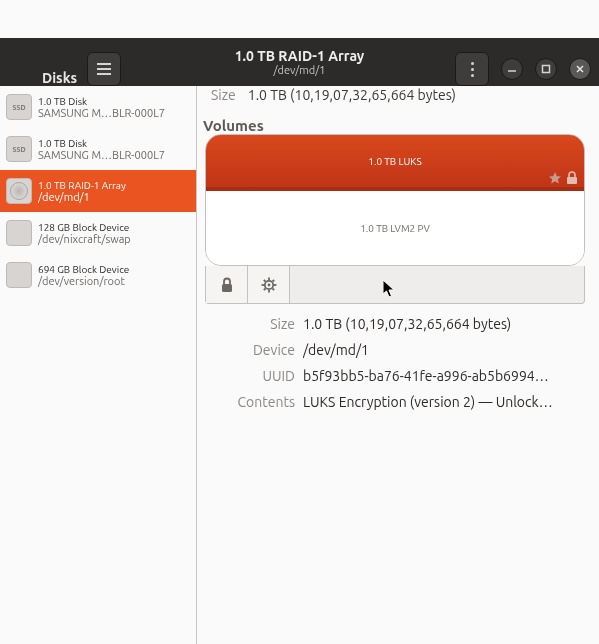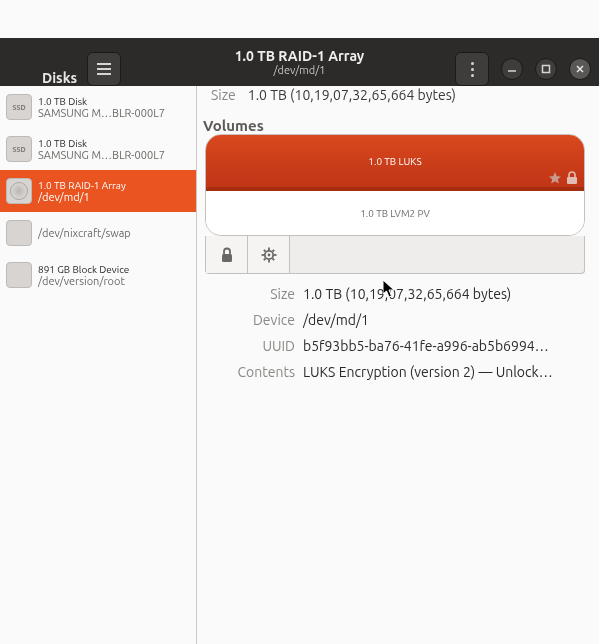--- a/index.html
+++ b/index.html
@@ -86,21 +86,21 @@
 .vol-box { border:1px solid #c3c0bd; border-radius:16px; overflow:hidden; margin-bottom:0;}
 .vol-top {
   height:56px; background:#cd3f1c;
   background: linear-gradient(#d9481e,#c03516);
   color:#fff; display:flex; align-items:center; justify-content:center;
   font-size:10px; position:relative;
   border-bottom: 4px solid #a52e10;
 }
 .vol-top .corner { position:absolute; right:6px; bottom:2px; display:flex; gap:4px; color:#f3ddd4; opacity:.8;}
 .vol-bottom {
-  height:44px; background:#fff; display:flex; align-items:center; justify-content:center;
+  height:74px; background:#fff; display:flex; align-items:center; justify-content:center;
   font-size:10px; color:#6e6b68;
 }
 .toolbar {
   height:38px; background:#efedeb; border:1px solid #c3c0bd; border-top:0;
   border-radius:0 0 4px 4px; display:flex; align-items:stretch;
 }
 .tb-btn { width:42px; display:flex; align-items:center; justify-content:center; border-right:1px solid #c3c0bd; cursor:pointer; background:#f6f4f2;}
 .tb-btn:last-child{border-right:1px solid #c3c0bd;}
 
 .info-grid { margin-top:12px; display:grid; grid-template-columns: 90px 1fr; row-gap:10px; column-gap:8px; font-size:14px;}
@@ -173,27 +173,28 @@
       <div class="sb-item selected">
         <div class="sb-icon raid"></div>
         <div class="sb-text">
           <div class="l1">1.0 TB RAID-1 Array</div>
           <div class="l2">/dev/md/1</div>
         </div>
       </div>
       <div class="sb-item">
         <div class="sb-icon"></div>
         <div class="sb-text">
+          <div class="l1">128 GB Block Device</div>
           <div class="l2">/dev/nixcraft/swap</div>
         </div>
       </div>
       <div class="sb-item">
         <div class="sb-icon"></div>
         <div class="sb-text">
-          <div class="l1">891 GB Block Device</div>
+          <div class="l1">694 GB Block Device</div>
           <div class="l2">/dev/version/root</div>
         </div>
       </div>
     </div>
 
   <div class="content">
     <div class="top-row">
       <span class="k">Size</span>
       <span>1.0 TB (10,19,07,32,65,664 bytes)</span>
     </div>

